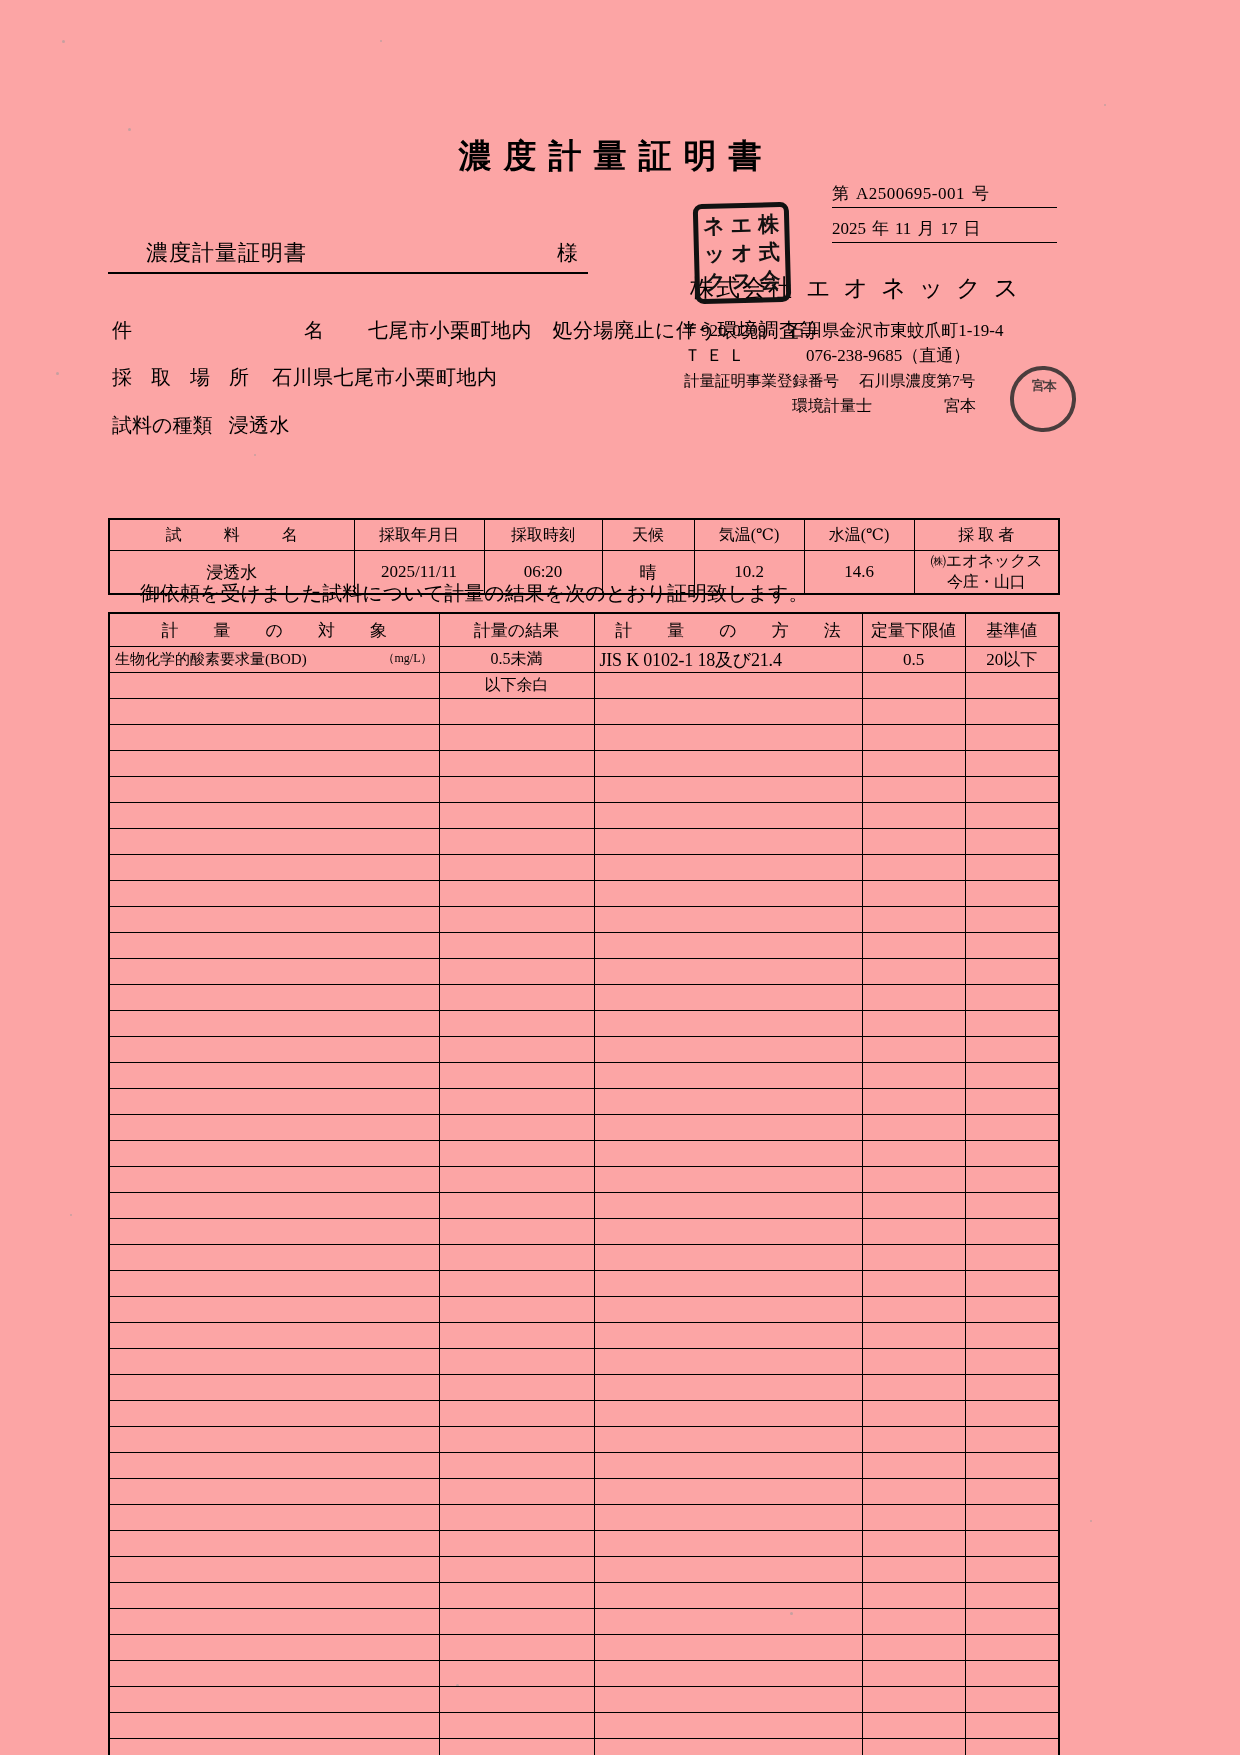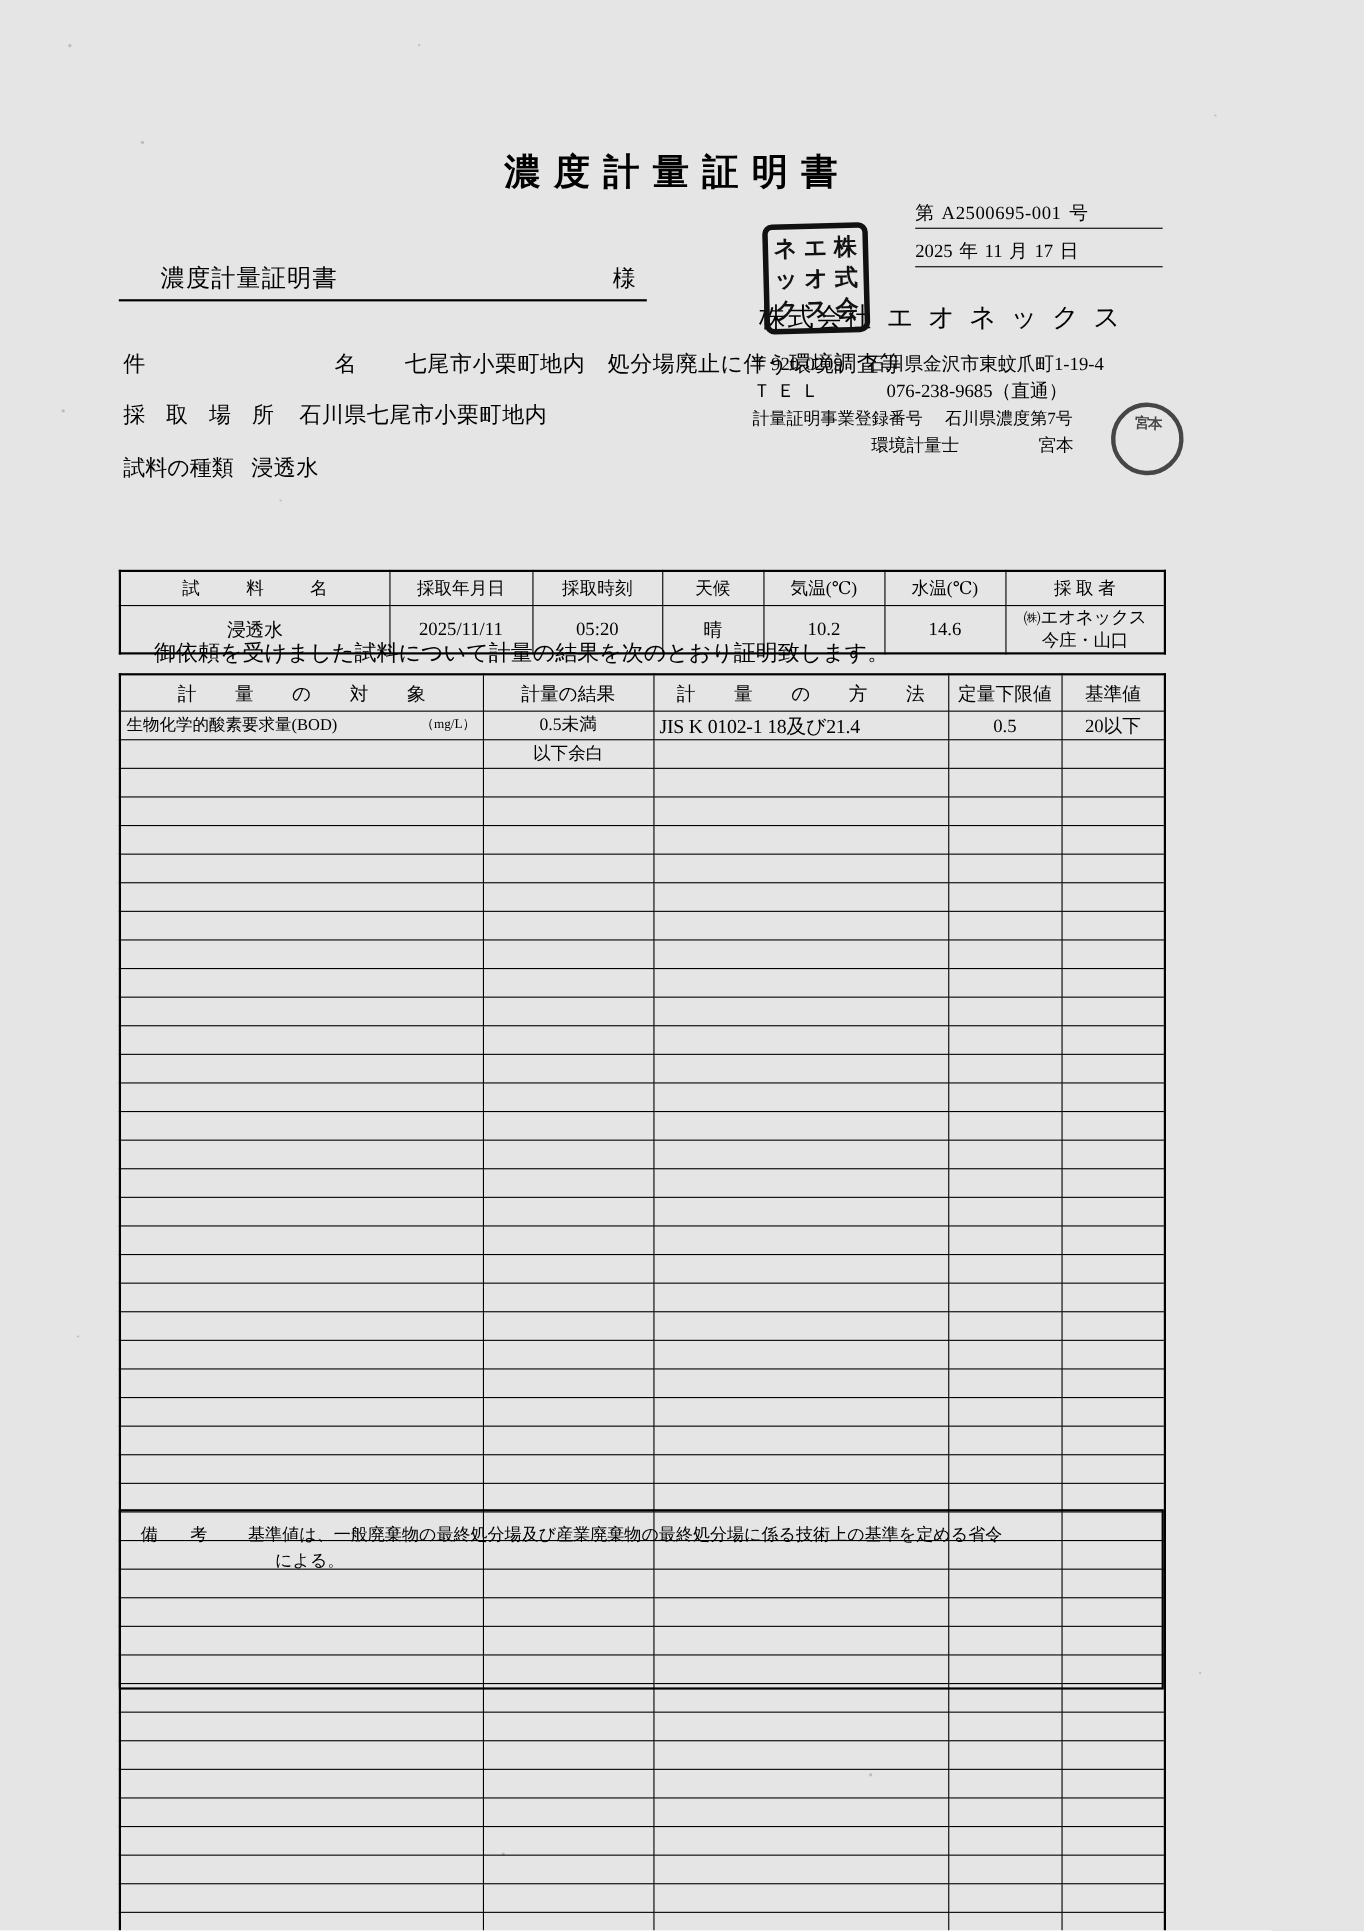--- a/index.html
+++ b/index.html
@@ -8,21 +8,21 @@
     background: #ffffff;
   }
   body {
     font-family: "Liberation Serif", "DejaVu Serif", serif;
     color: #000000;
   }
   #page {
     position: relative;
     width: 1240px;
     height: 1755px;
-    background: #e5e5e5;
+    background: #fca5a5;
     overflow: hidden;
   }
 
   
   .speck {
     position: absolute;
     background: #9a9a9a;
     border-radius: 50%;
     opacity: .55;
   }
@@ -357,21 +357,21 @@
         <th>天候</th>
         <th>気温(℃)</th>
         <th>水温(℃)</th>
         <th>採 取 者</th>
       </tr>
     </thead>
     <tbody>
       <tr>
         <td>浸透水</td>
         <td>2025/11/11</td>
-        <td>05:20</td>
+        <td>06:20</td>
         <td>晴</td>
         <td>10.2</td>
         <td>14.6</td>
         <td class="sampler">㈱エオネックス　今庄・山口</td>
       </tr>
     </tbody>
   </table>
 
   <div class="statement">御依頼を受けました試料について計量の結果を次のとおり証明致します。</div>
 
@@ -693,20 +693,14 @@
         <tr class="empty">
           <td>&nbsp;</td>
           <td>&nbsp;</td>
           <td>&nbsp;</td>
           <td>&nbsp;</td>
           <td>&nbsp;</td>
         </tr>
       </tbody>
   </table>
 
-  <div id="remarks-box">
-    <div class="rm-inner">
-      <span class="rm-label">備　考</span><span>基準値は、一般廃棄物の最終処分場及び産業廃棄物の最終処分場に係る技術上の基準を定める省令</span>
-      <span class="rm-text2">による。</span>
-    </div>
-  </div>
 
 </div>
 
 </body></html>

